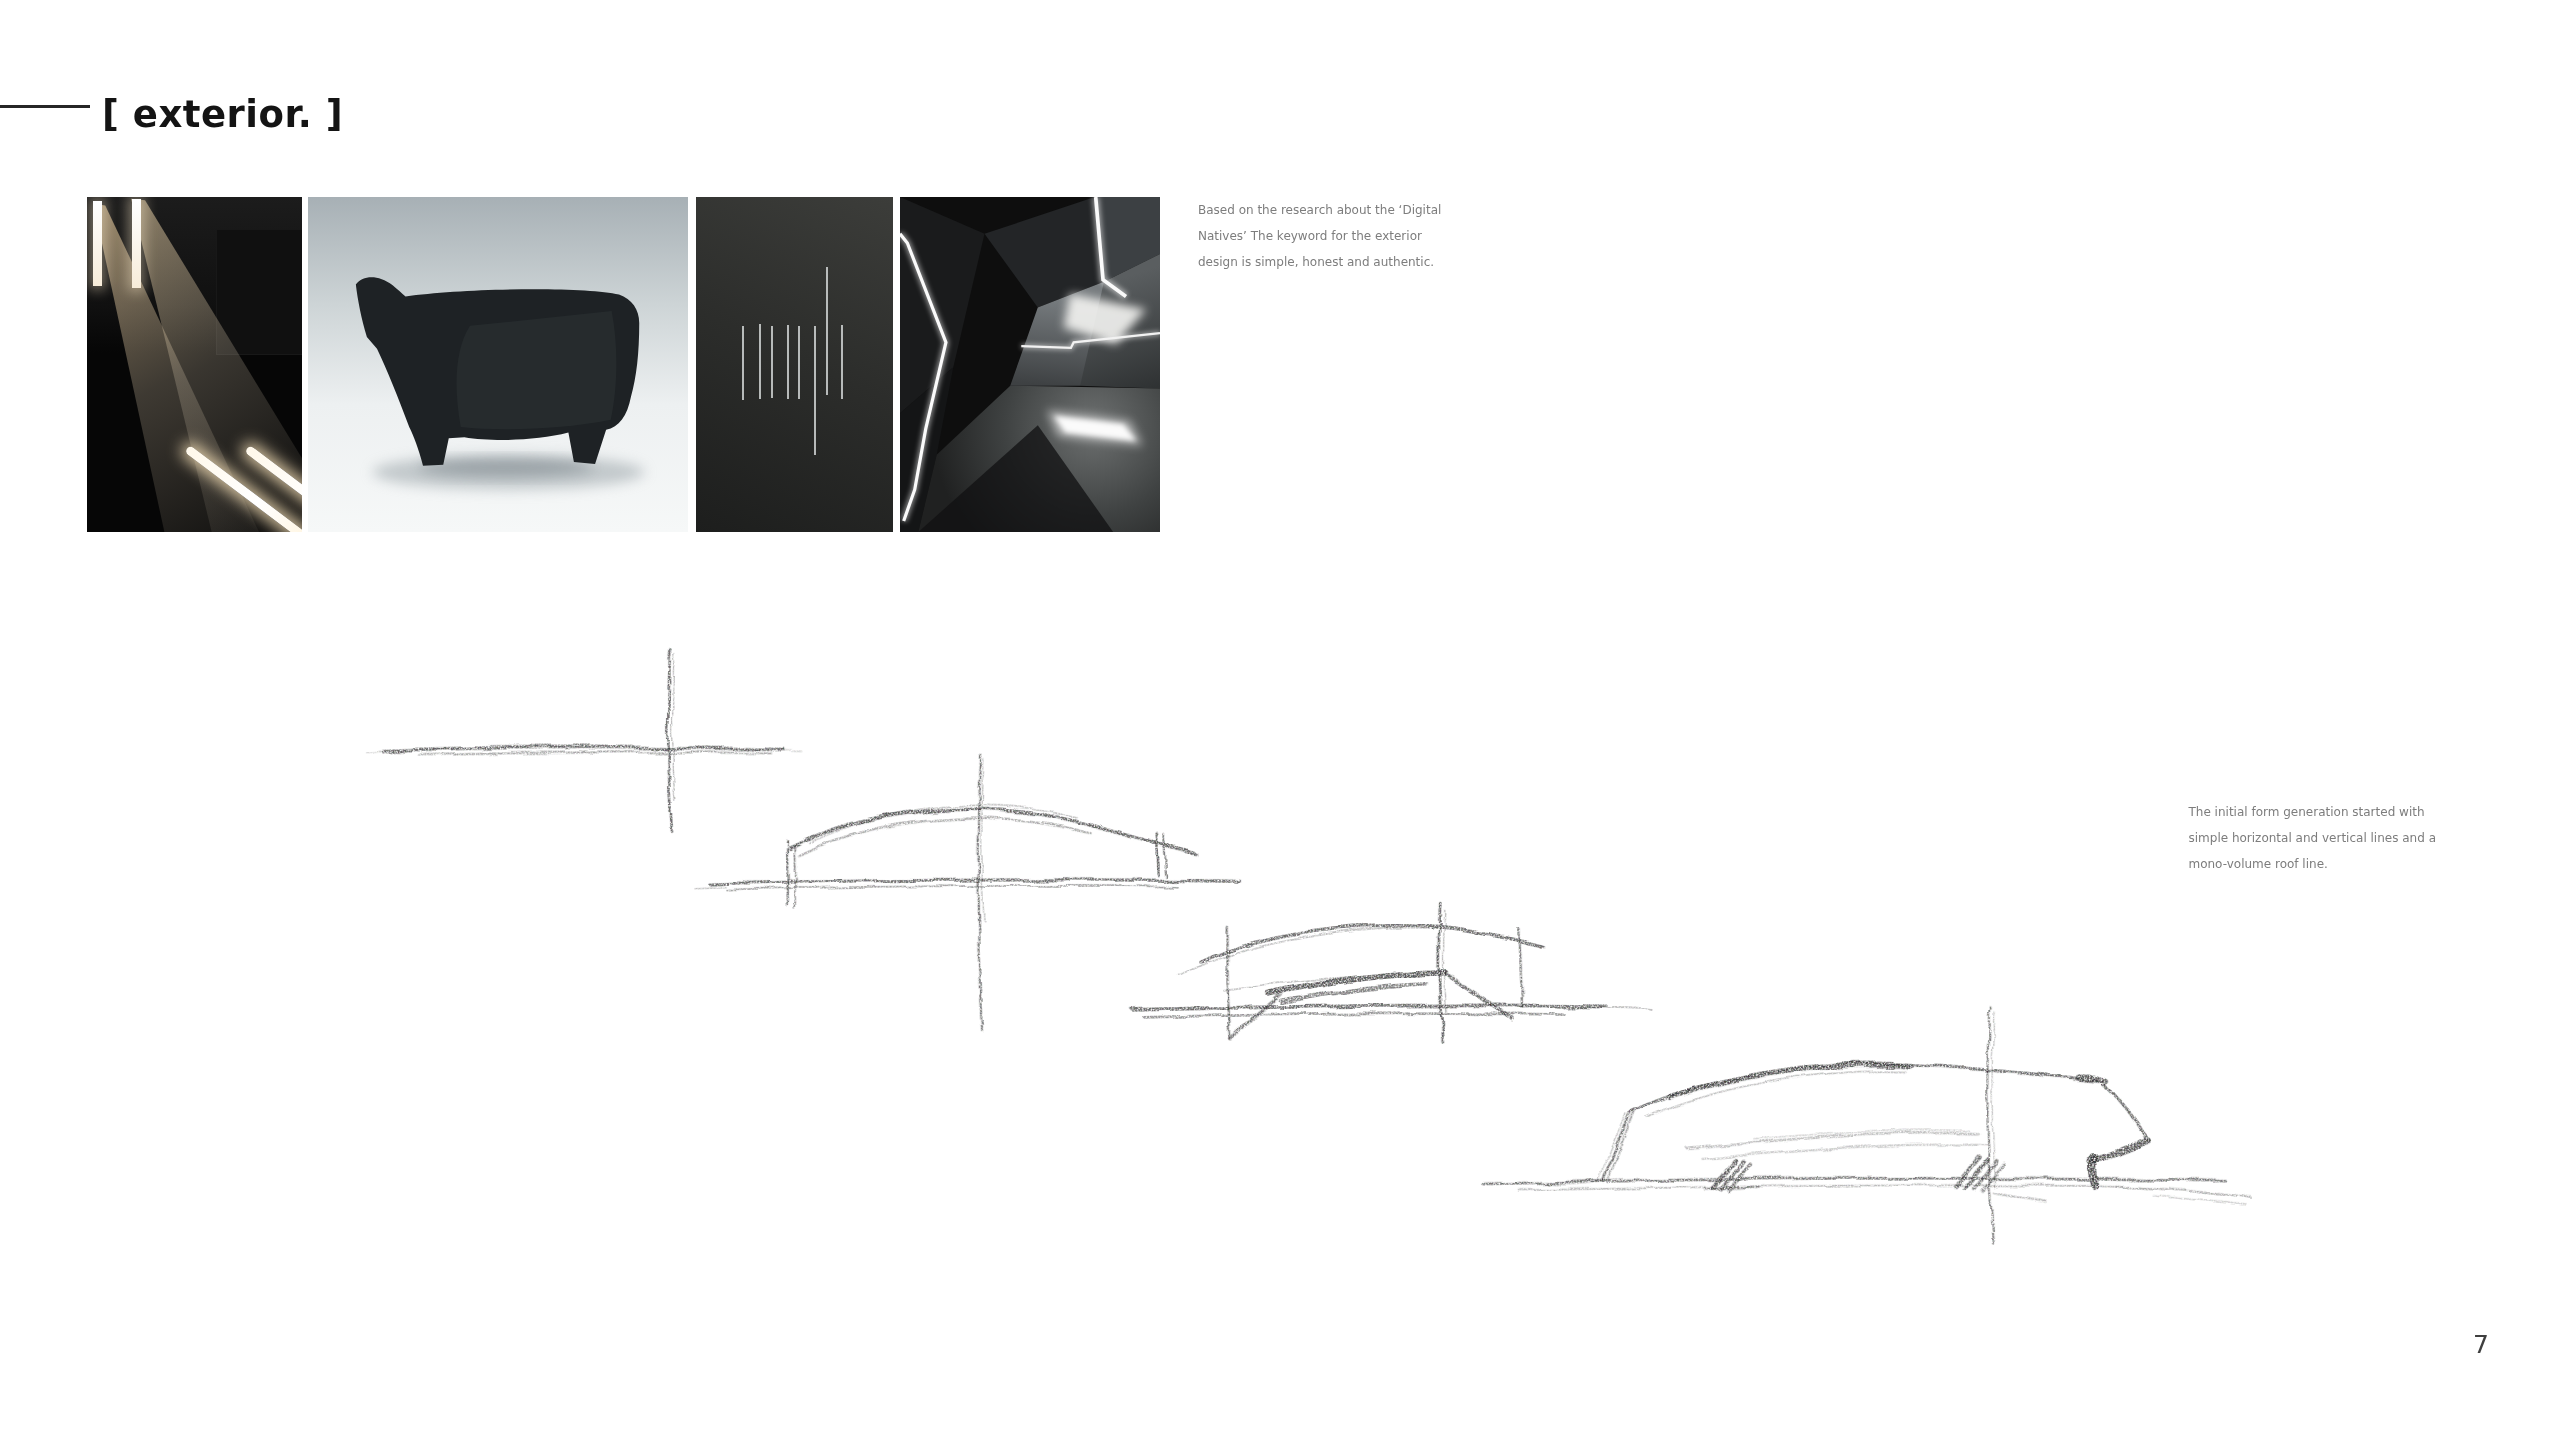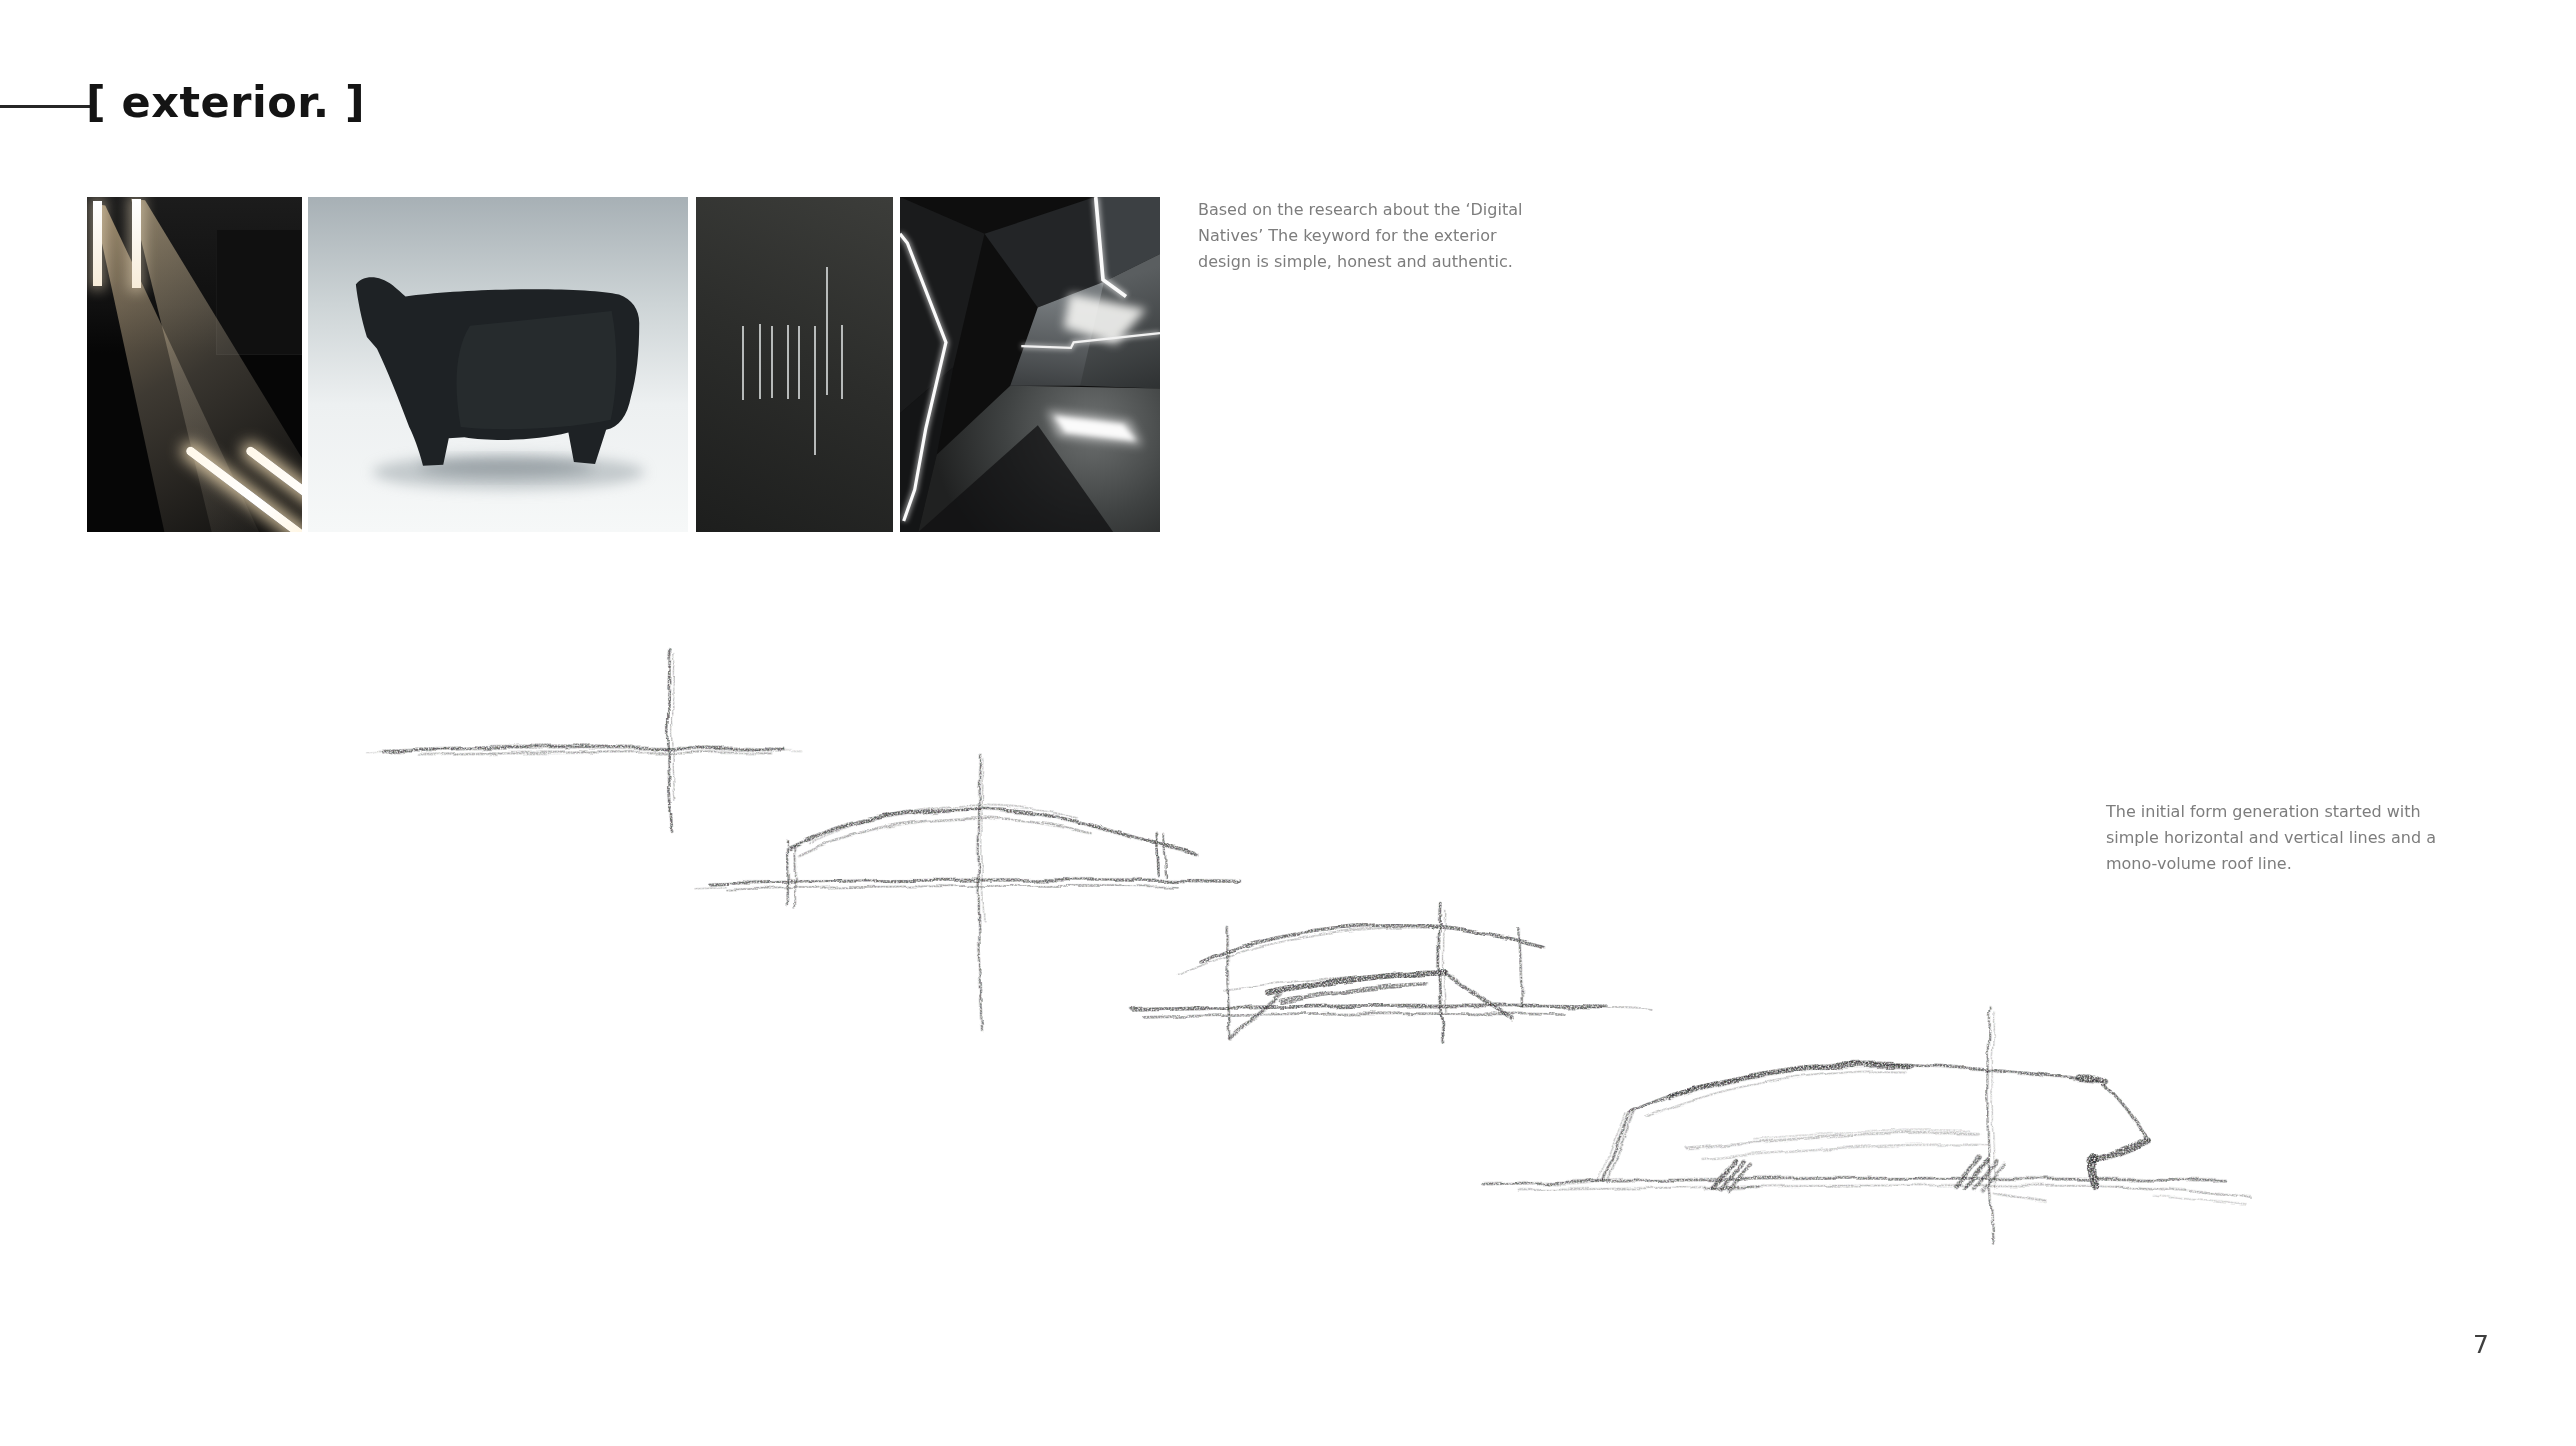--- a/index.html
+++ b/index.html
@@ -2,25 +2,25 @@
 <html style="font-size:14.7px"><head>
 <meta charset="utf-8">
 <style>
   html,body{margin:0;padding:0;}
   body{
     width:2576px;height:1446px;position:relative;background:#ffffff;
     font-family:"DejaVu Sans","Liberation Sans",sans-serif;overflow:hidden;
   }
   .title-rule{position:absolute;left:0;top:105px;width:90px;height:2.8px;background:#262626;}
   .page-title{
-    position:absolute;left:86px;top:77px;margin:0;
-    font-size:43px;font-weight:700;color:#141414;letter-spacing:0.5px;white-space:nowrap;
+    position:absolute;left:86px;top:77px;margin:16px;
+    font-size:37px;font-weight:700;color:#141414;letter-spacing:0.5px;white-space:nowrap;
   }
   .caption{
-    position:absolute;margin:0;font-size:16px;line-height:26px;color:#7d7d7d;
+    position:absolute;margin:0;font-size:12px;line-height:26px;color:#7d7d7d;
     white-space:pre-line;
   }
   .caption-left{left:1198px;top:197px;text-align:left;}
   .caption-right{right:140px;top:799px;text-align:left;}
   .page-number{position:absolute;right:87px;top:1330px;font-size:25px;color:#3f3f3f;}
 
   .mb{position:absolute;top:197px;height:335px;margin:0;overflow:hidden;background:#0a0a0a;}
   .mb-1{left:87px;width:215px;background:#060606;}
   .mb-2{left:308px;width:380px;}
   .mb-3{left:696px;width:197px;background:linear-gradient(205deg,#3c3d3a 0%,#2c2d2b 48%,#1d1e1d 100%);}

